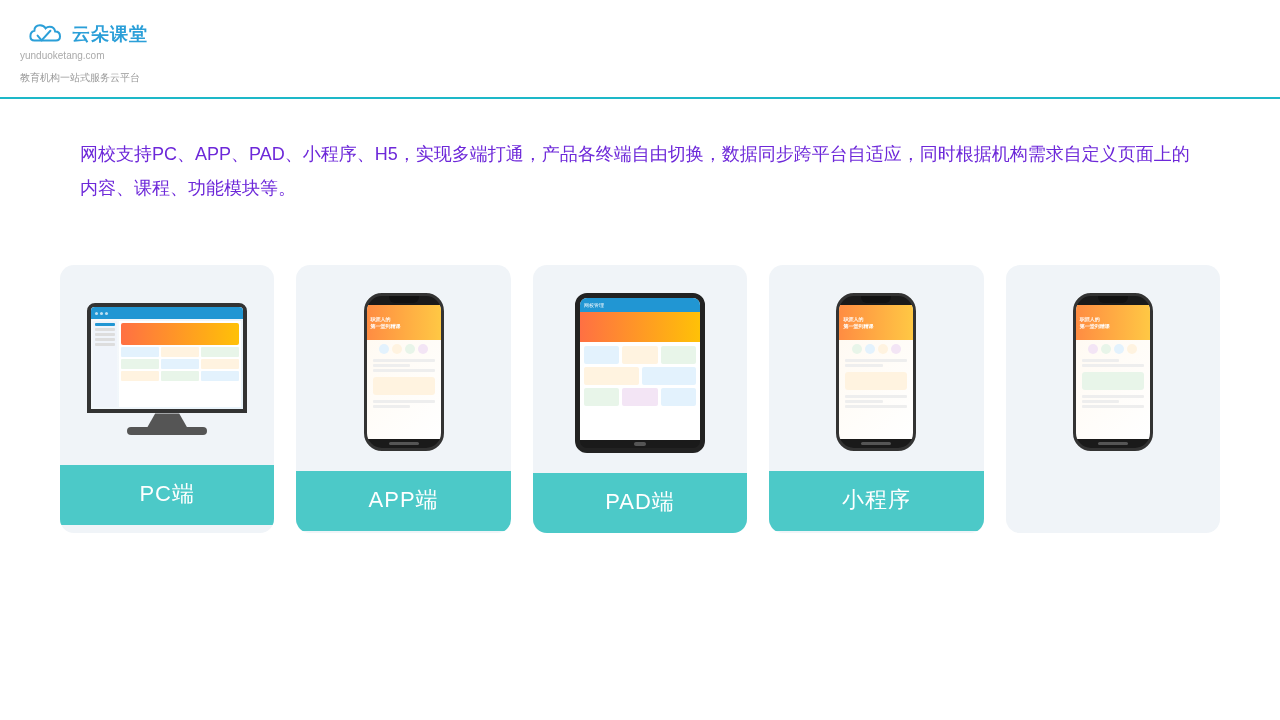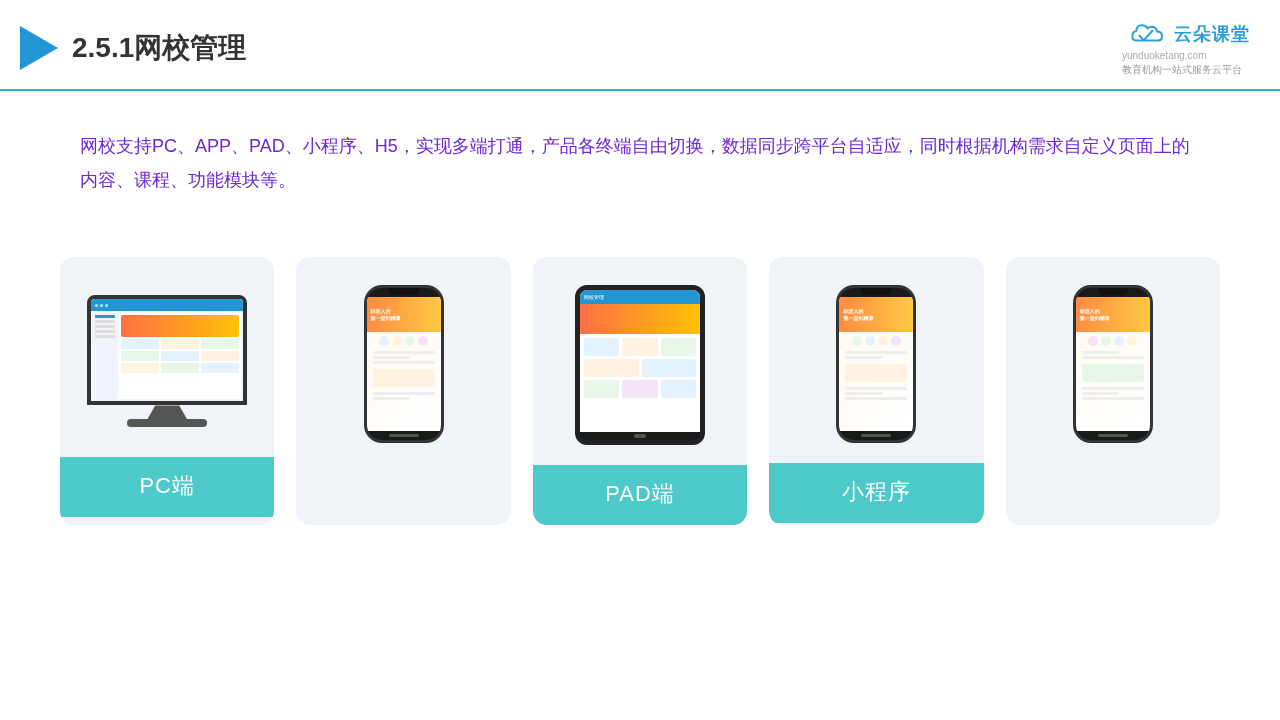--- a/index.html
+++ b/index.html
@@ -43,21 +43,21 @@
     .logo-text-main {
       font-size: 18px;
       font-weight: 700;
       color: #2b9fd8;
       letter-spacing: 1px;
     }
     .logo-subtitle {
       font-size: 10px;
       color: #999;
       text-align: center;
-      margin-top: 2px;
+      margin-top: 10px;
       line-height: 1.4;
     }
     .logo-domain {
       font-size: 10px;
       color: #aaa;
       text-align: center;
     }
 
     
     .description {
@@ -340,24 +340,20 @@
     .brand-row {
       display: flex;
       align-items: center;
       gap: 4px;
     }
   </style>
 </head>
 <body>
 
 <div class="header">
-  <div class="header-left">
-    <div class="play-icon"></div>
-    <span class="page-title">2.5.1网校管理</span>
-  </div>
 
   <div class="logo-wrapper">
     <div class="brand-row">
 
       <svg class="cloud-icon" viewBox="0 0 60 40" xmlns="http://www.w3.org/2000/svg">
         <path d="M45 28 Q50 28 50 23 Q50 17 44 17 Q43 11 37 11 Q34 11 32 13 Q30 9 25 9 Q18 9 18 16 Q13 17 13 23 Q13 28 18 28 Z" fill="none" stroke="#2b9fd8" stroke-width="2.5"></path>
         <path d="M22 22 L27 28 L38 16" fill="none" stroke="#2b9fd8" stroke-width="2.5" stroke-linecap="round" stroke-linejoin="round"></path>
       </svg>
       <span class="logo-text-main">云朵课堂</span>
     </div>
@@ -441,20 +437,21 @@
             <div class="phone-card-small"></div>
             <div class="phone-content-lines">
               <div class="p-line"></div>
               <div class="p-line short"></div>
             </div>
           </div>
         </div>
         <div class="phone-home-bar"></div>
       </div>
     </div>
+    <div class="card-label">APP端</div>
   </div>
 
   <div class="card">
     <div class="card-image-area">
       <div class="tablet-mockup">
         <div class="tablet-screen">
           <div class="tablet-topbar">
             <span class="tablet-topbar-text">网校管理</span>
           </div>
           <div class="tablet-banner"></div>

